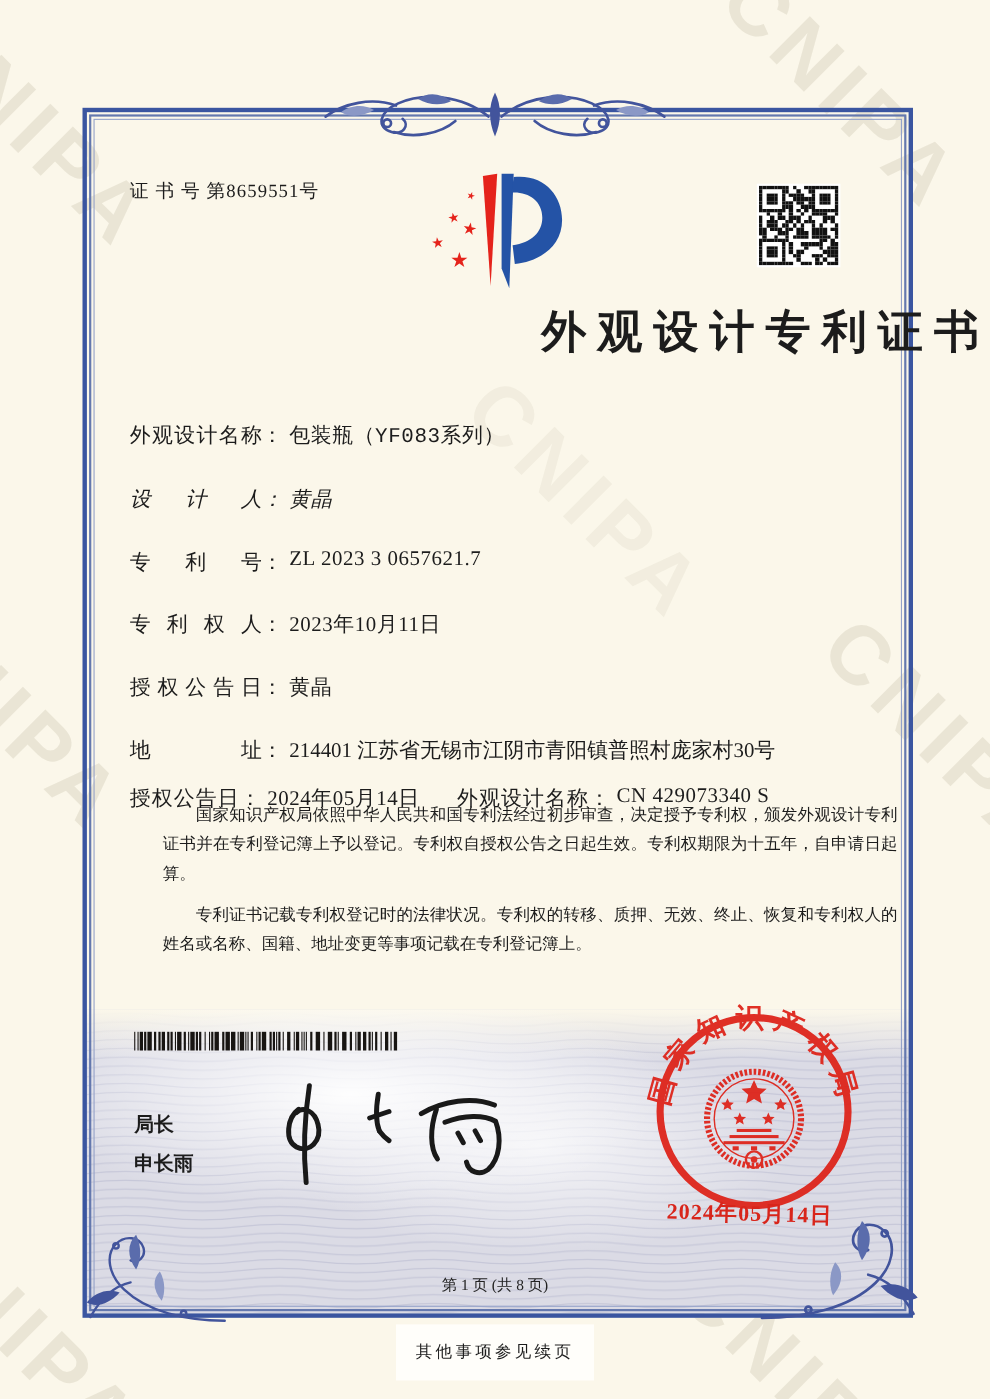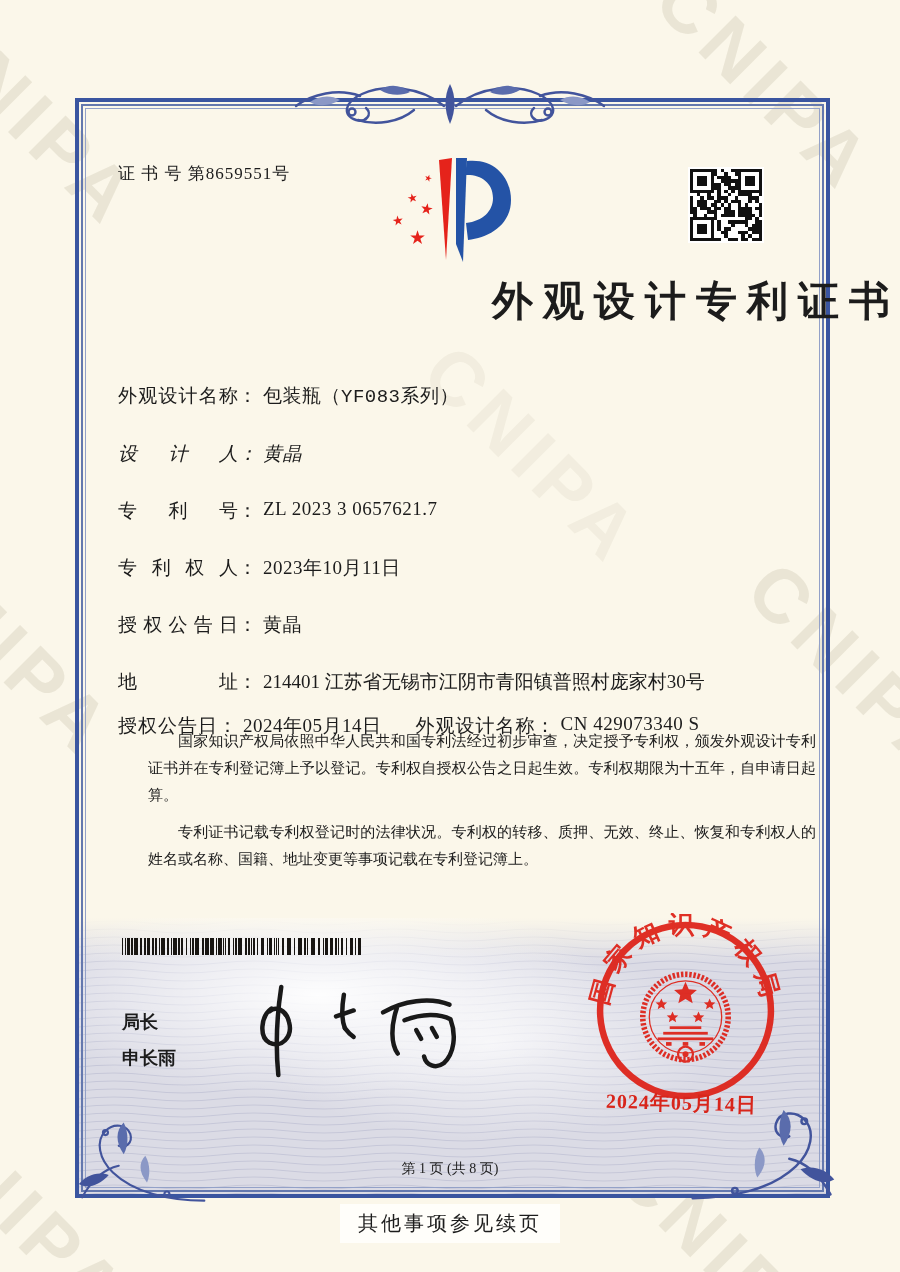--- a/index.html
+++ b/index.html
@@ -51,21 +51,21 @@
   .signer-title{position:absolute;left:122px;top:1010px;z-index:5;
      font-family:"Liberation Sans","DejaVu Sans",sans-serif;font-size:18px;font-weight:600;}
   .signer-name{position:absolute;left:122px;top:1046px;z-index:5;
      font-family:"Liberation Sans","DejaVu Sans",sans-serif;font-size:18px;font-weight:600;text-align:right;}
   .sig{position:absolute;left:248px;top:982px;width:225px;height:100px;z-index:5;}
   .seal{position:absolute;left:588px;top:913px;width:195px;height:195px;z-index:6;opacity:0.93;}
   .seal-date{position:absolute;left:606px;top:1090px;width:170px;z-index:7;color:#D8251B;
      font-size:20px;font-weight:bold;letter-spacing:1px;transform:rotate(1.5deg);white-space:nowrap;}
   .pagenum{position:absolute;left:0;right:0;top:1160px;text-align:center;font-size:14px;z-index:5;color:#222;}
   .footnote{position:absolute;left:50%;top:1204px;transform:translateX(-50%);background:#FFFEFA;
-     padding:6px 18px;font-size:20px;letter-spacing:3px;z-index:5;}
+     padding:16px 18px;font-size:15px;letter-spacing:3px;z-index:5;}
   
   .orn-top{position:absolute;left:290px;top:76px;width:320px;height:62px;z-index:6;}
   .orn-bl{position:absolute;left:52px;top:1096px;width:180px;height:108px;z-index:6;}
   .orn-br{position:absolute;left:688px;top:1078px;width:150px;height:126px;z-index:6;transform:scaleX(-1);}
 </style>
 </head>
 <body>
 
 <div class="page">
 

